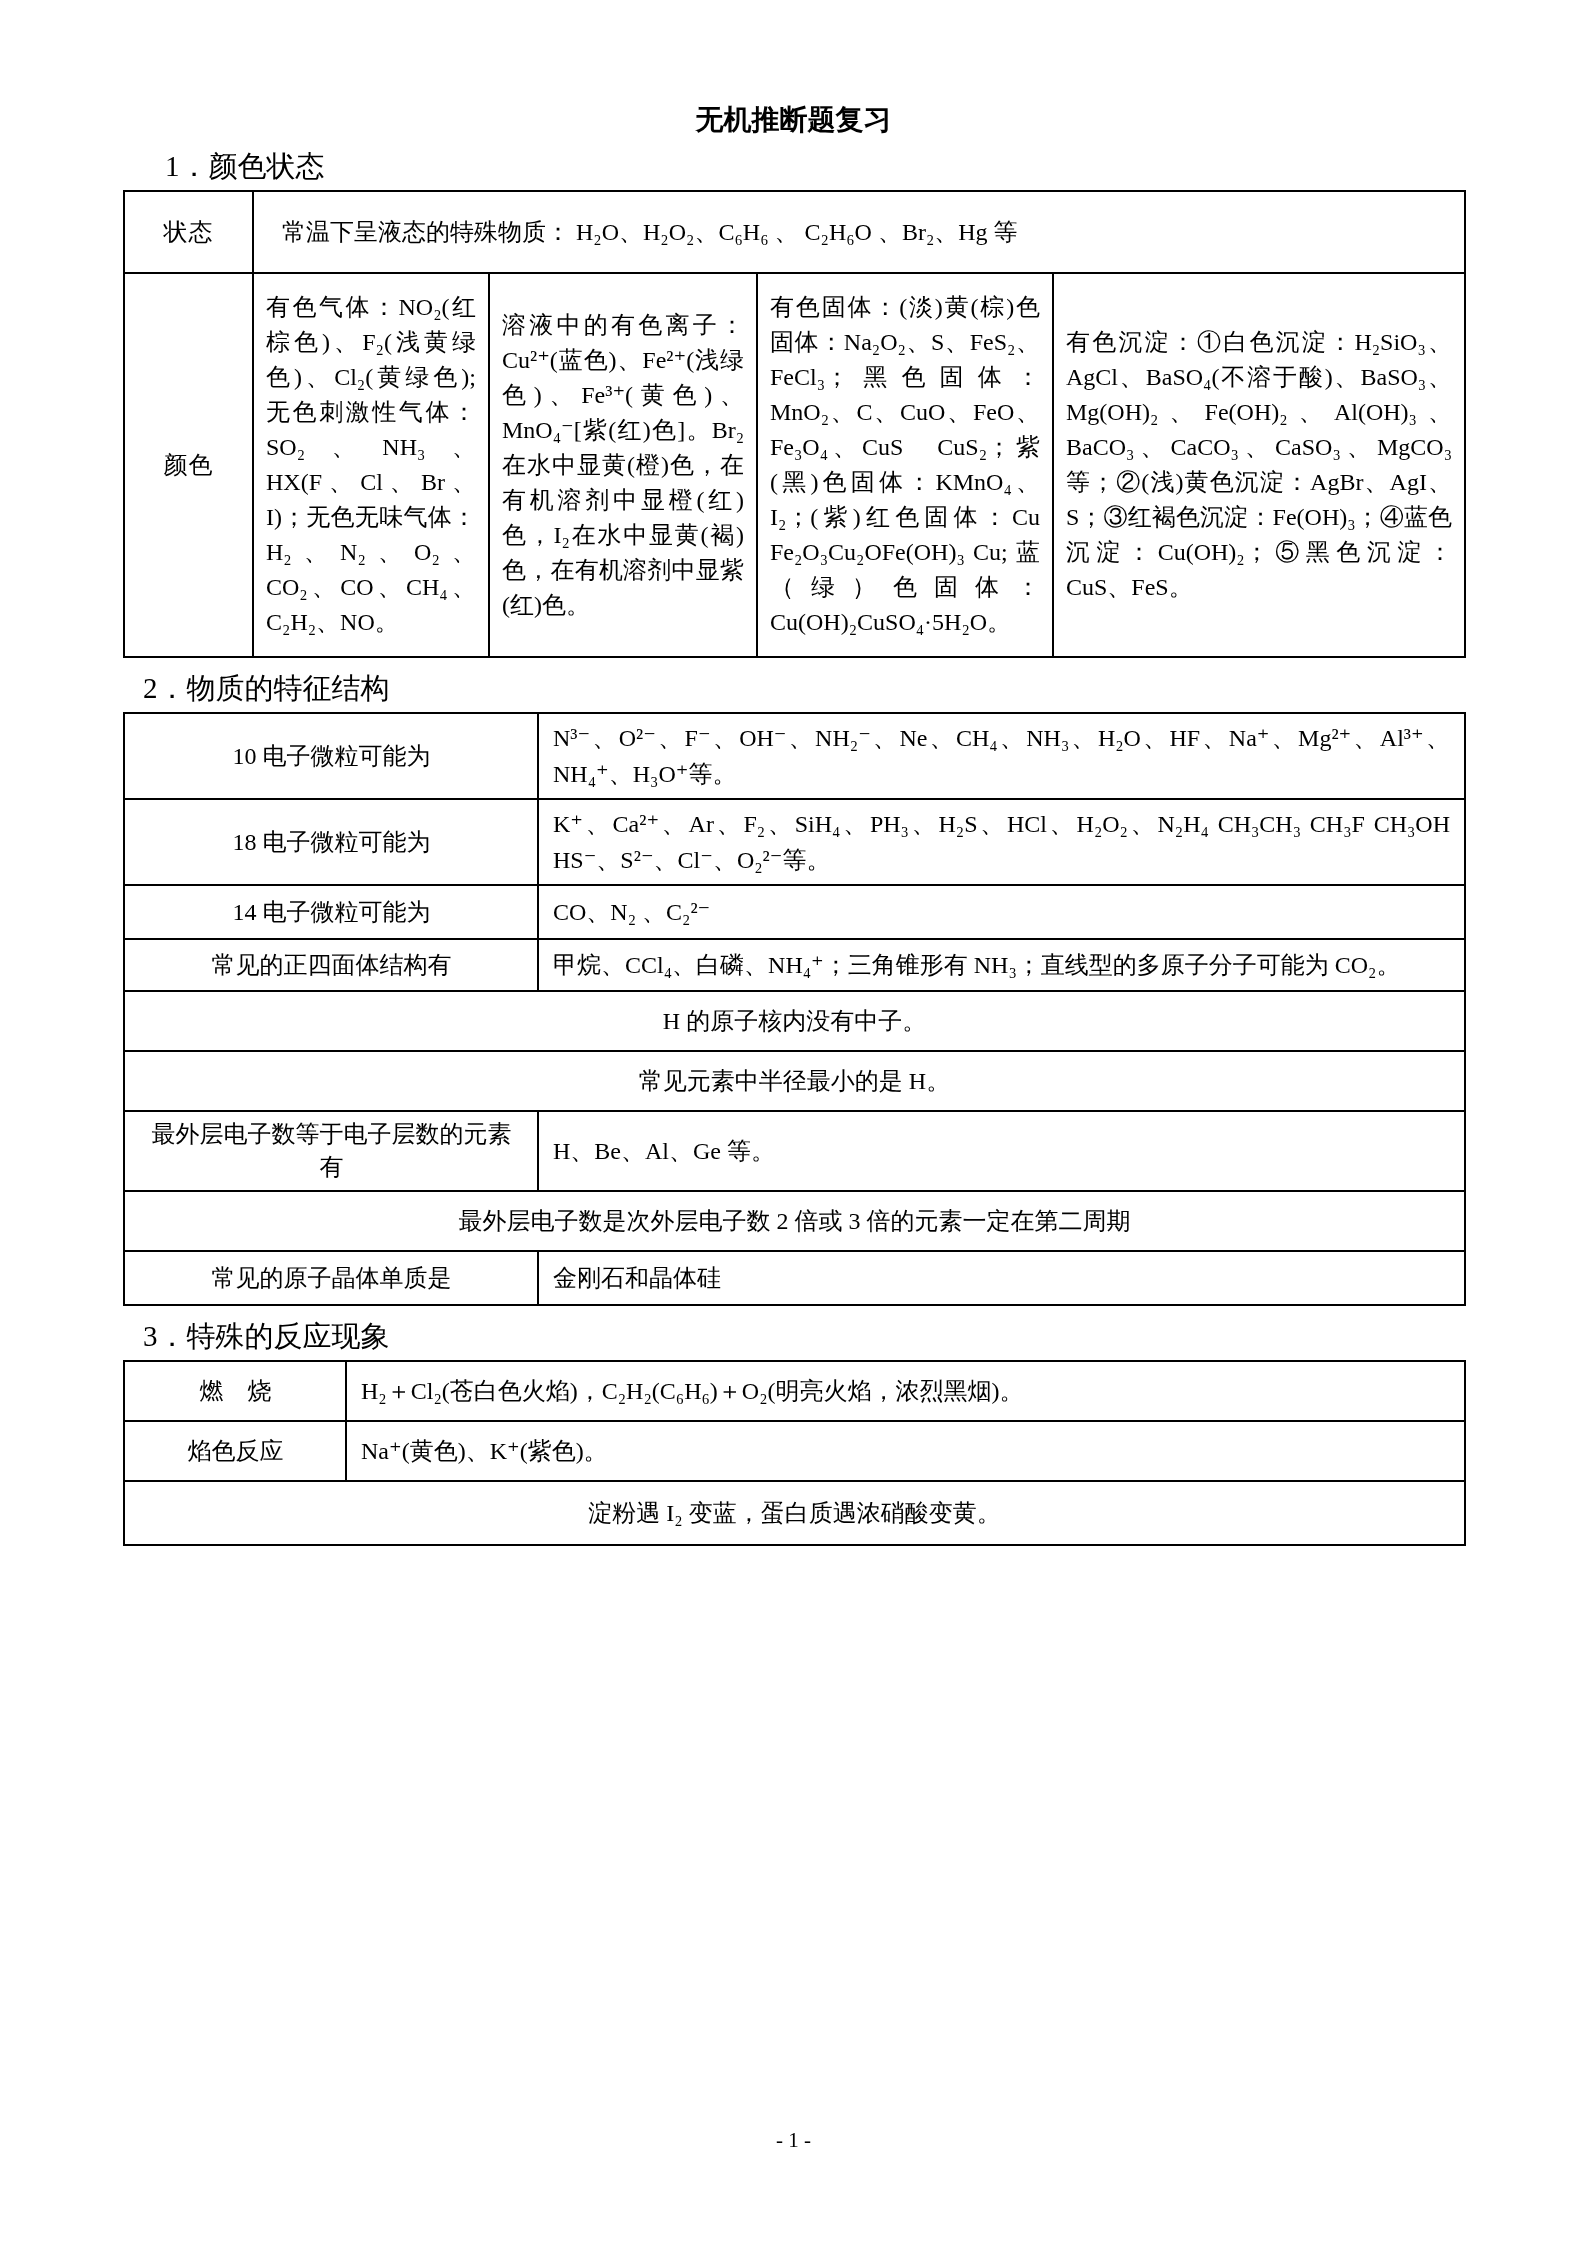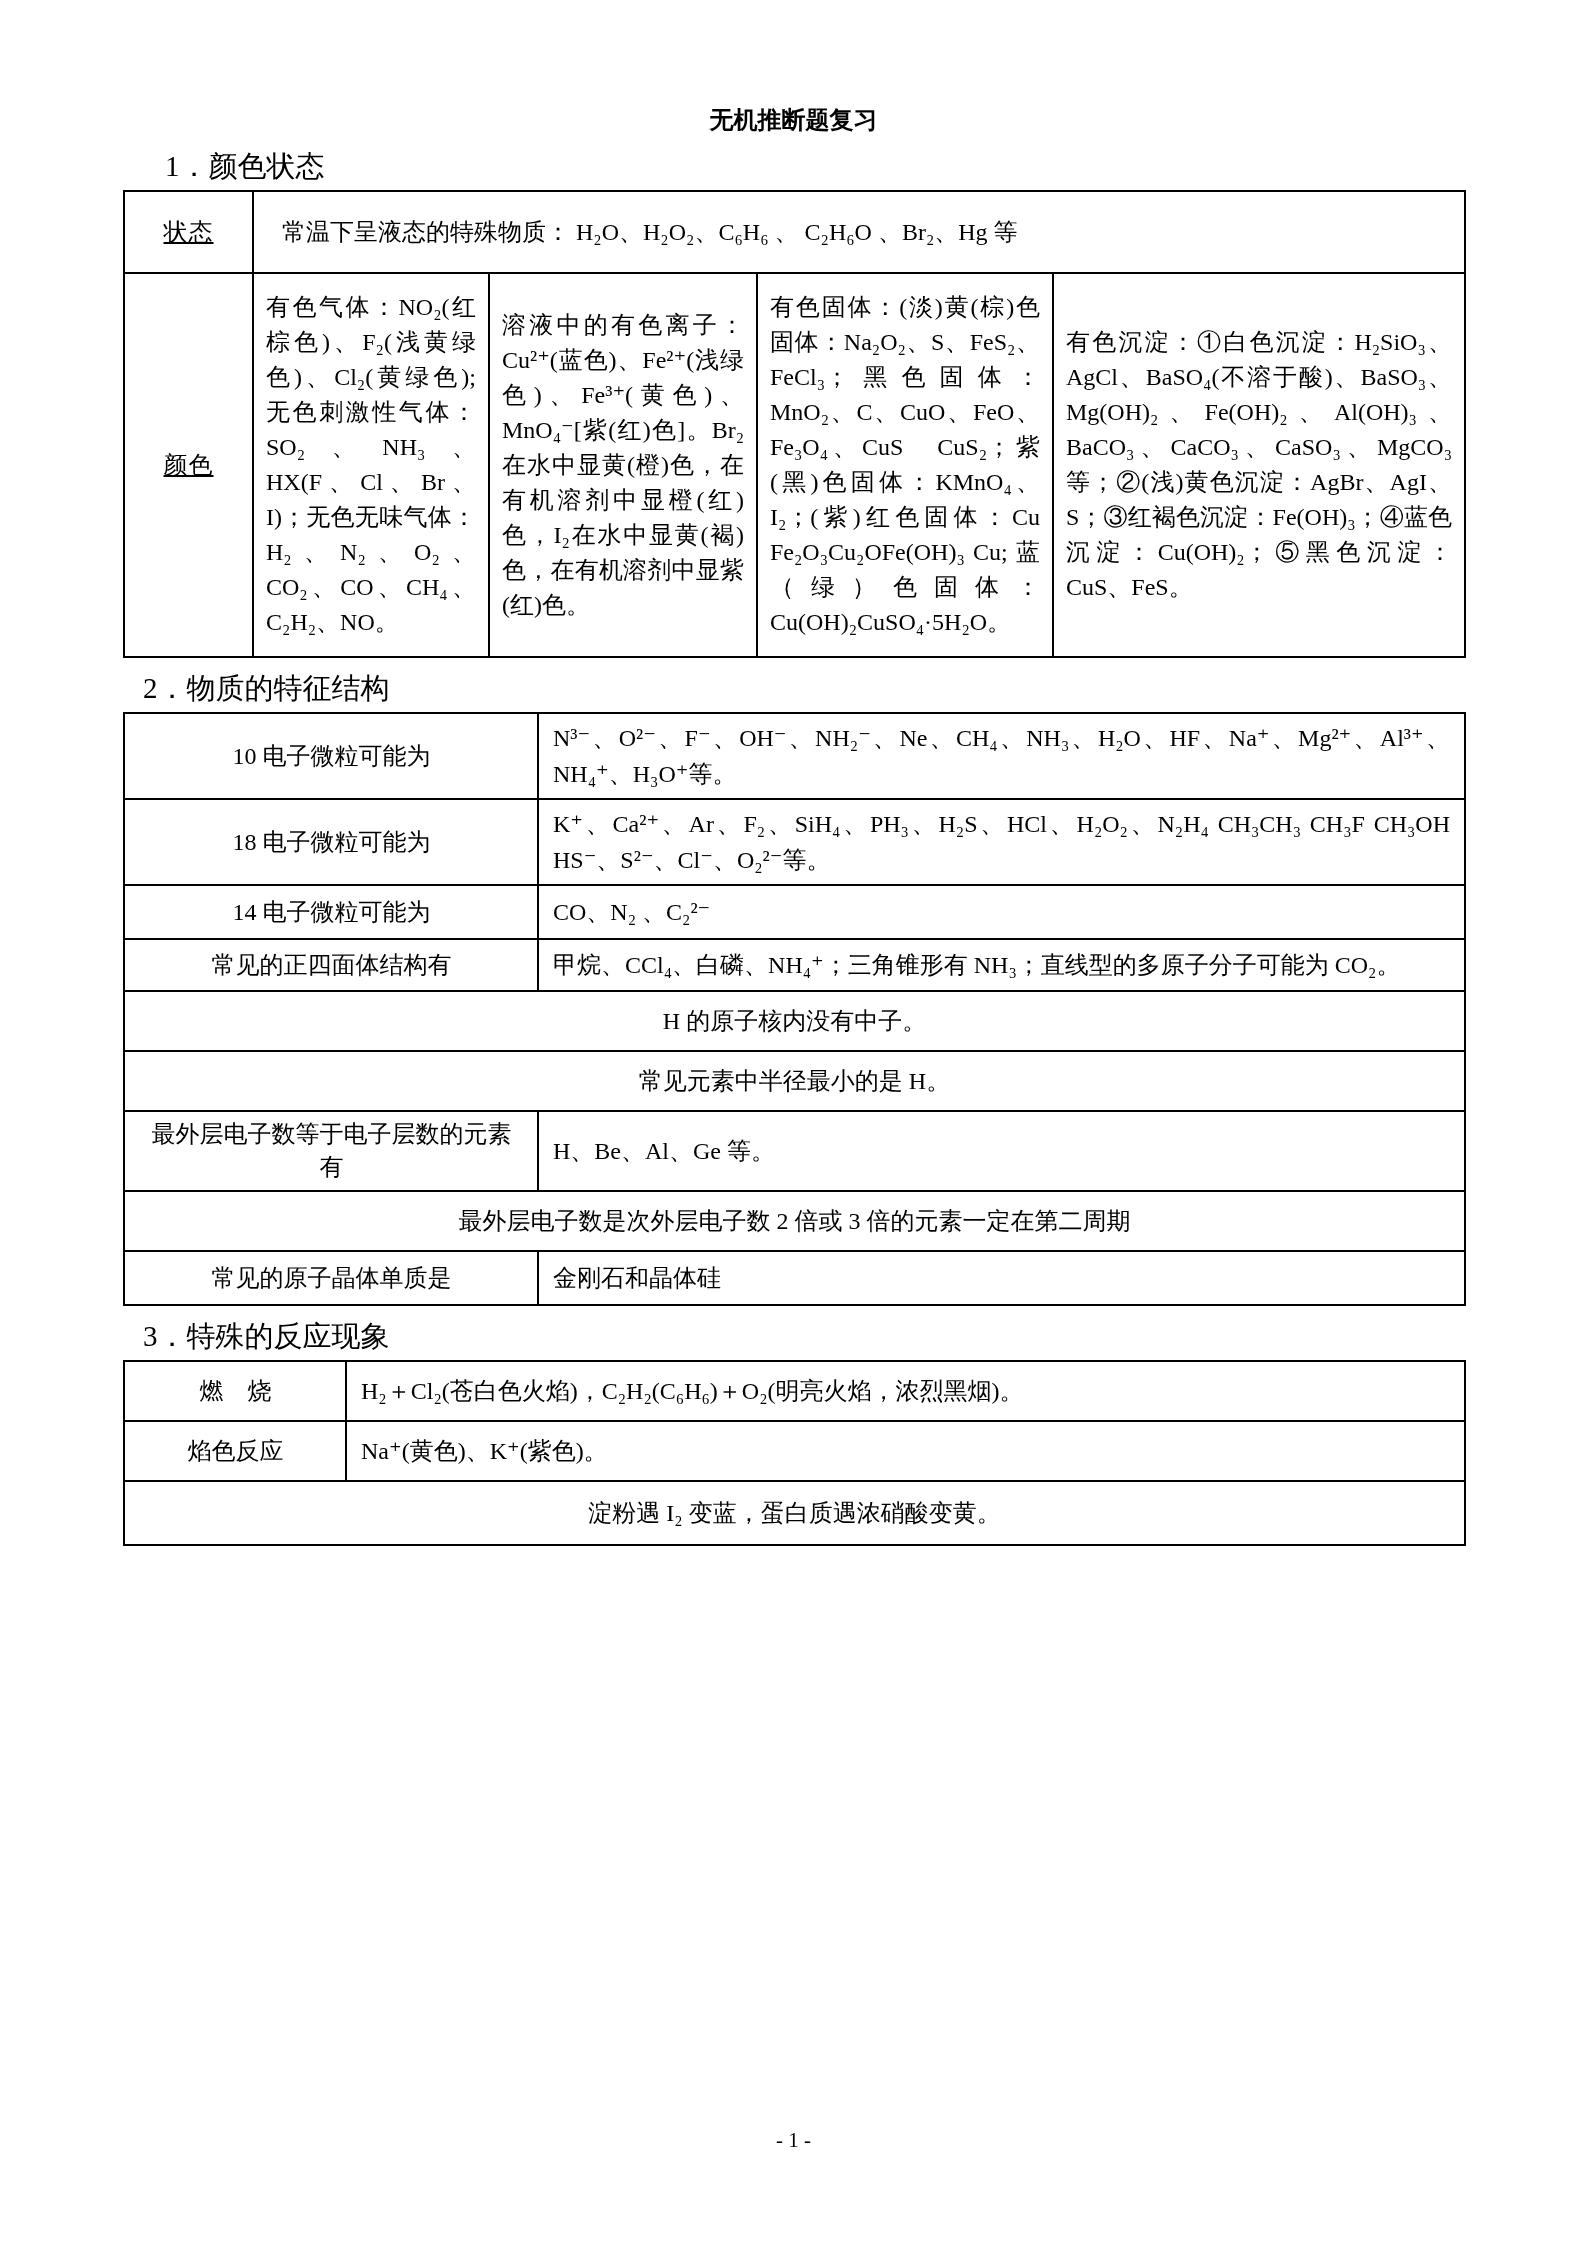--- a/index.html
+++ b/index.html
@@ -9,21 +9,21 @@
     width: 1587px;
     height: 2245px;
     background: #ffffff;
     color: #000000;
     font-family: "Liberation Serif", "DejaVu Serif", serif;
     overflow: hidden;
   }
   .content { position: absolute; left: 123px; top: 102px; width: 1341px; }
   .title {
     text-align: center;
-    font-size: 24px;
+    font-size: 28px;
     font-weight: 700;
     line-height: 36px;
     margin: 0 0 12px 0;
   }
   .sec-heading {
     font-size: 29px;
     font-weight: 400;
     line-height: 32px;
     margin: 14px 0 8px 20px;
   }
@@ -33,21 +33,21 @@
     table-layout: fixed;
     width: 1341px;
     background: #ffffff;
   }
   td {
     border: 2px solid #000000;
     font-size: 24px;
     vertical-align: middle;
     padding: 6px 14px;
   }
-  .t1 .hdr { text-align: center; padding: 8px; letter-spacing: 1px; text-decoration: underline; }
+  .t1 .hdr { text-align: center; padding: 8px; letter-spacing: 1px; }
   .t1 .state-cell { height: 82px; padding: 0 28px; }
   .t1 .color-cell {
     height: 383px;
     text-align: justify;
     line-height: 35px;
     padding: 16px 12px;
     vertical-align: middle;
   }
   .lbl { text-align: center; line-height: 33px; padding-left: 15px; }
   .cnt { line-height: 36px; text-align: justify; }

